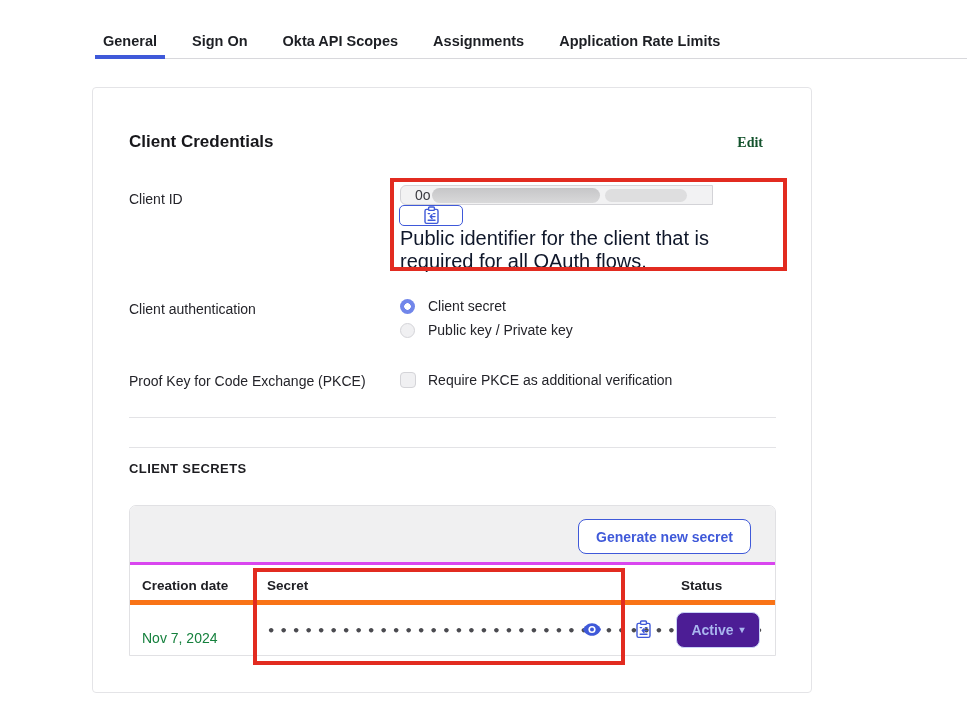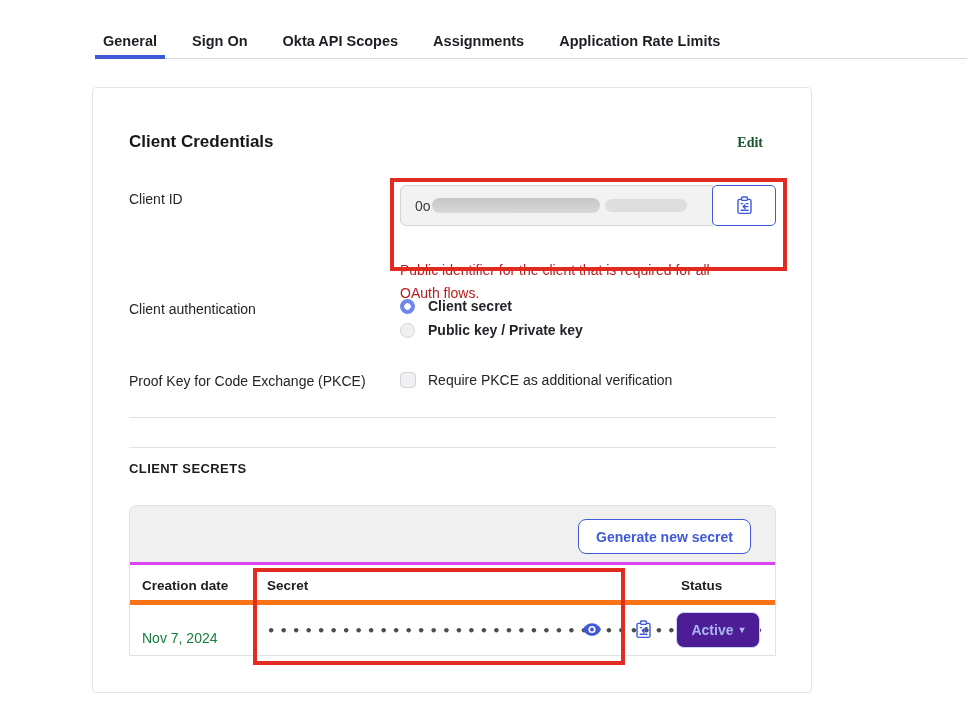--- a/index.html
+++ b/index.html
@@ -18,35 +18,35 @@
   
   .card { position:absolute; left:92px; top:87px; width:720px; height:606px;
           background:#fff; border:1px solid #e4e4e7; border-radius:4px; }
 
   .card-title { position:absolute; left:36px; top:44px; font-size:17px; font-weight:700; color:#17171b; }
   .edit-link  { position:absolute; right:48px; top:47px; font-size:14px; font-weight:700; color:#14532d; cursor:pointer;font-family:Liberation Serif, serif; }
 
   .field-label { position:absolute; font-size:14px; color:#24242a; }
 
   
-  .cid-group { position:absolute; left:307px; top:97px; display:flex; align-items:stretch; height:41px; }
+  .cid-group { position:absolute; left:307px; top:97px; display:flex; align-items:stretch; height:41px;flex-direction:column; }
   .cid-input { width:313px; height:41px; background:#f2f2f3; border:1px solid #d3d3d7;
                border-radius:6px 0 0 6px; display:flex; align-items:center; padding-left:14px; }
   .cid-prefix { font-size:14px; color:#3b3b40; }
   .smudge1 { width:168px; height:15px; margin-left:1px; border-radius:8px;
              background:linear-gradient(180deg,#c6c6c8,#d9d9da); }
   .smudge2 { width:82px; height:13px; margin-left:5px; border-radius:7px; background:#dededf; }
   .copy-btn { width:64px; height:41px; margin-left:-1px; background:#fff; border:1.5px solid #3f59d9;
               border-radius:5px; display:flex; align-items:center; justify-content:center; cursor:pointer; }
 
-  .help-text { position:absolute; left:307px; top:139px; width:348px; font-size:14px;
-               line-height:23px; color:#b91c1c;margin-top:32px; }
-
-  
-  .choice-group { position:absolute; left:307px; top:210px; display:flex; flex-direction:column; gap:8px;font-weight:bold; }
+  .help-text { position:absolute; left:307px; top:139px; width:348px; font-size:20px;
+               line-height:23px; color:#0f172a; }
+
+  
+  .choice-group { position:absolute; left:307px; top:210px; display:flex; flex-direction:column; gap:8px; }
   .choice-row { display:flex; align-items:center; gap:13px; cursor:pointer; }
   .radio { width:15px; height:15px; border-radius:50%; background:#f0f0f2; border:1px solid #d4d4d8; flex:none; }
   .radio.selected { border:none; background:radial-gradient(circle at 50% 50%, #ffffff 0 3px, #7186ea 3.5px); }
   .checkbox { width:16px; height:16px; border-radius:4px; background:#f0f0f2; border:1px solid #d4d4d8; flex:none; }
   .choice-label { font-size:14px; color:#24242a; }
   .pkce-row { position:absolute; left:307px; top:284px; display:flex; align-items:center; gap:12px; }
 
   .divider { position:absolute; left:36px; width:647px; height:1px; background:#e3e3e6; }
 
   .section-heading { position:absolute; left:36px; top:373px; font-size:13px; font-weight:700;

